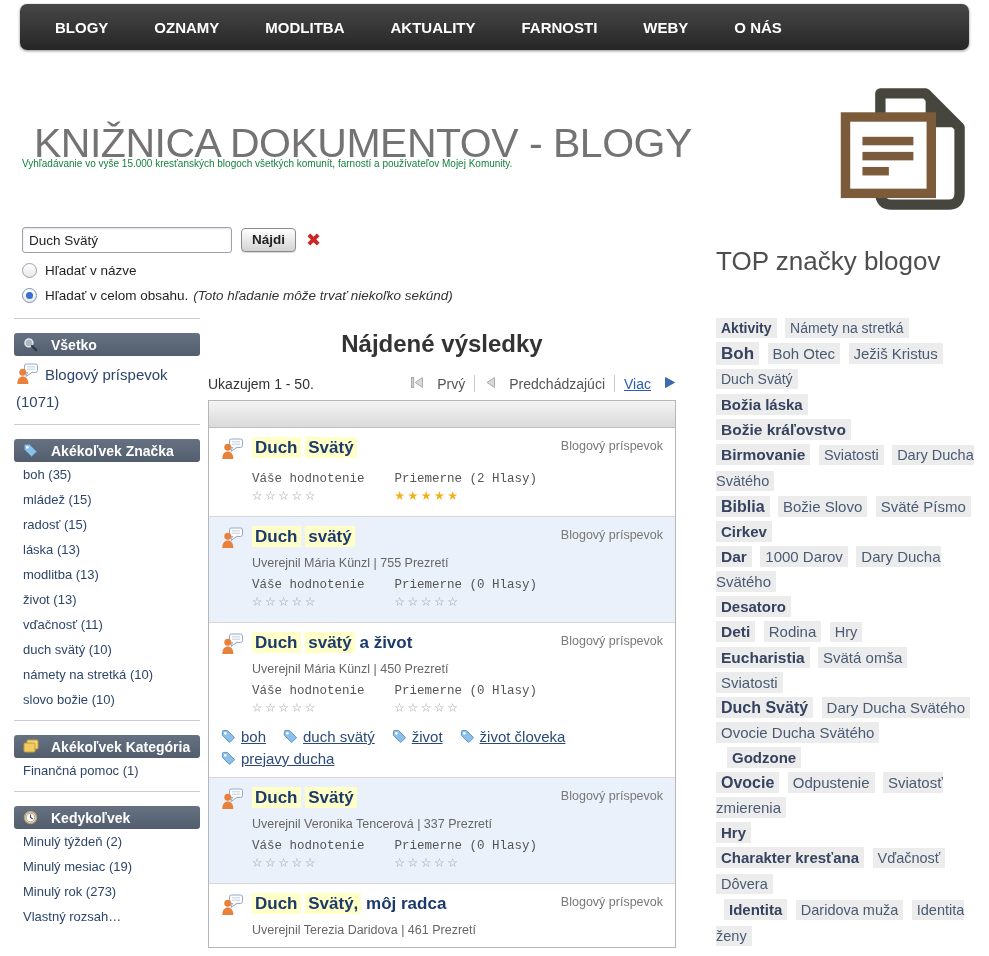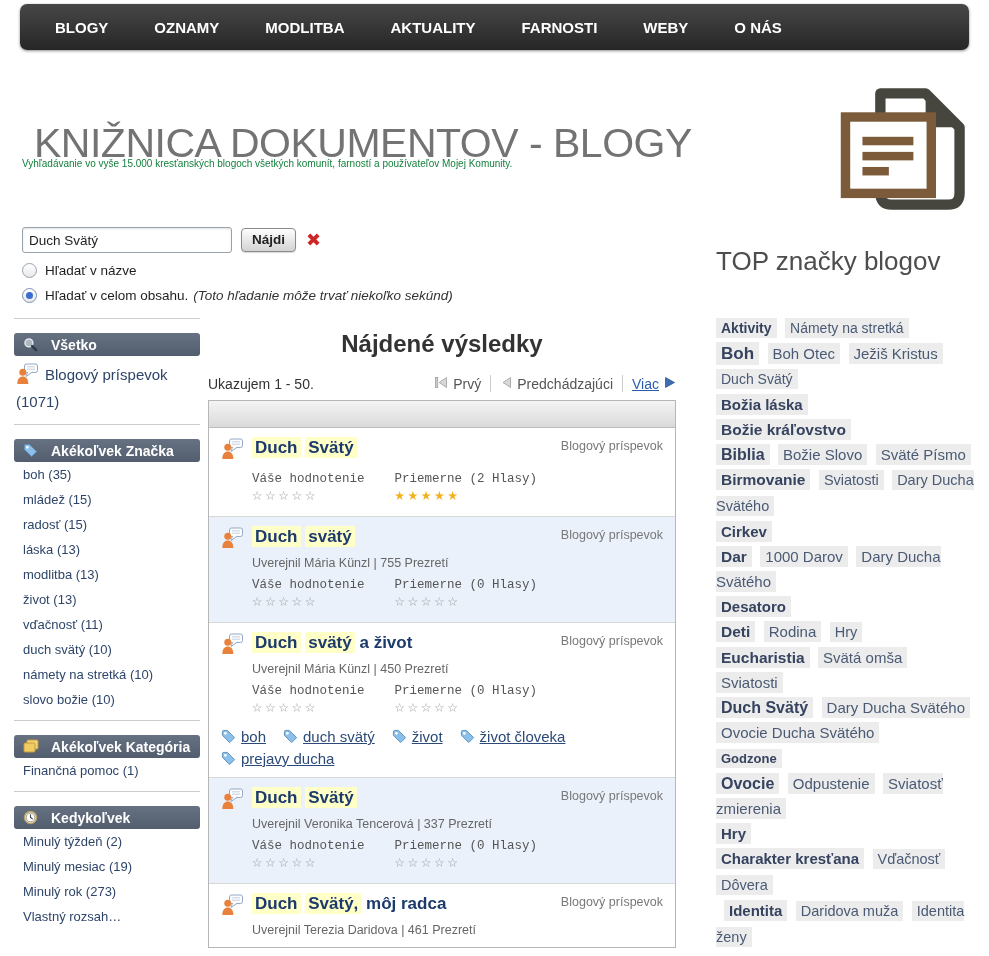--- a/index.html
+++ b/index.html
@@ -45,21 +45,21 @@
   .side-header .hdr-icon{width:17px;display:inline-flex;margin-right:11px;}
   .side-item{font-size:13px;color:#2e4569;padding:5px 0 5px 9px;cursor:pointer;}
   .blog-filter{font-size:15px;color:#2e4569;padding:7px 0 3px 2px;line-height:22px;cursor:pointer;}
   .blog-filter .ic{display:inline-block;vertical-align:-5px;margin-right:7px;}
 
   
   .results-title{text-align:center;font-size:24px;color:#333;font-weight:600;margin:12px 0 17px;}
   .results-info{display:flex;align-items:center;font-size:14px;color:#333;margin-bottom:8px;}
   .showing{flex:1;}
   .pagination{display:flex;align-items:center;}
-  .pag-item{display:flex;align-items:center;gap:5px;color:#555;cursor:default;}
+  .pag-item{display:flex;align-items:center;gap:13px;color:#555;cursor:default;}
   .pag-item.link{color:#2a5db0;cursor:pointer;}
   .pag-item.link .pag-label{text-decoration:underline;}
   .pag-sep{width:1px;height:17px;background:#ccc;margin:0 9px;}
   .results-table{border:1px solid #b6b6b6;}
   .results-head{height:26px;background:linear-gradient(#f4f4f4,#dadada);border-bottom:1px solid #bdbdbd;}
   .result-row{padding:9px 12px 10px;border-top:1px solid #d8d8d8;background:#fff;}
   .result-row:first-of-type{border-top:none;}
   .result-row.alt{background:#eaf1fa;}
   .row-head{display:flex;align-items:flex-start;}
   .row-icon{width:24px;flex:none;margin-top:1px;}
@@ -412,29 +412,29 @@
     </div>
   </div>
 
   <div class="right-col">
     <h2 class="top-tags-title">TOP značky blogov</h2>
     <div>
         <div class="cloud-group"><span class="chip bold" style="font-size: 14px;">Aktivity</span> <span class="chip" style="font-size: 14px;">Námety na stretká</span> </div>
         <div class="cloud-group"><span class="chip bold" style="font-size: 17px;">Boh</span> <span class="chip" style="font-size: 15px;">Boh Otec</span> <span class="chip" style="font-size: 15px;">Ježiš Kristus</span> <span class="chip" style="font-size: 14px;">Duch Svätý</span> </div>
         <div class="cloud-group"><span class="chip bold" style="font-size: 15px;">Božia láska</span> </div>
         <div class="cloud-group"><span class="chip bold" style="font-size: 15.5px;">Božie kráľovstvo</span> </div>
+        <div class="cloud-group"><span class="chip bold" style="font-size: 15.5px;">Birmovanie</span> <span class="chip" style="font-size: 14.5px;">Sviatosti</span> <span class="chip" style="font-size: 14.5px;">Dary Ducha Svätého</span> </div>
         <div class="cloud-group"><span class="chip bold" style="font-size: 16px;">Biblia</span> <span class="chip" style="font-size: 15px;">Božie Slovo</span> <span class="chip" style="font-size: 15px;">Sväté Písmo</span> </div>
-        <div class="cloud-group"><span class="chip bold" style="font-size: 15.5px;">Birmovanie</span> <span class="chip" style="font-size: 14.5px;">Sviatosti</span> <span class="chip" style="font-size: 14.5px;">Dary Ducha Svätého</span> </div>
         <div class="cloud-group"><span class="chip bold" style="font-size: 15px;">Cirkev</span> </div>
         <div class="cloud-group"><span class="chip bold" style="font-size: 15.5px;">Dar</span> <span class="chip" style="font-size: 15px;">1000 Darov</span> <span class="chip" style="font-size: 15px;">Dary Ducha Svätého</span> </div>
         <div class="cloud-group"><span class="chip bold" style="font-size: 15px;">Desatoro</span> </div>
         <div class="cloud-group"><span class="chip bold" style="font-size: 15.5px;">Deti</span> <span class="chip" style="font-size: 15px;">Rodina</span> <span class="chip" style="font-size: 14.5px;">Hry</span> </div>
         <div class="cloud-group"><span class="chip bold" style="font-size: 15.5px;">Eucharistia</span> <span class="chip" style="font-size: 15px;">Svätá omša</span> <span class="chip" style="font-size: 15px;">Sviatosti</span> </div>
         <div class="cloud-group"><span class="chip bold" style="font-size: 16px;">Duch Svätý</span> <span class="chip" style="font-size: 15px;">Dary Ducha Svätého</span> <span class="chip" style="font-size: 15px;">Ovocie Ducha Svätého</span> </div>
-        <div class="cloud-group"><span class="chip bold" style="font-size: 13px;">Godzone</span> </div>
+        <div class="cloud-group"><span class="chip bold" style="font-size: 15px; margin-left: 11px;">Godzone</span> </div>
         <div class="cloud-group"><span class="chip bold" style="font-size: 16px;">Ovocie</span> <span class="chip" style="font-size: 15px;">Odpustenie</span> <span class="chip" style="font-size: 15px;">Sviatosť zmierenia</span> </div>
         <div class="cloud-group"><span class="chip bold" style="font-size: 15px;">Hry</span> </div>
         <div class="cloud-group"><span class="chip bold" style="font-size: 15px;">Charakter kresťana</span> <span class="chip" style="font-size: 14.5px;">Vďačnosť</span> <span class="chip" style="font-size: 14.5px;">Dôvera</span> </div>
         <div class="cloud-group"><span class="chip bold" style="font-size: 15px; margin-left: 8px;">Identita</span> <span class="chip" style="font-size: 14.5px;">Daridova muža</span> <span class="chip" style="font-size: 14.5px;">Identita ženy</span> </div>
       </div>
   </div>
 
 </div>
 
 </body></html>

